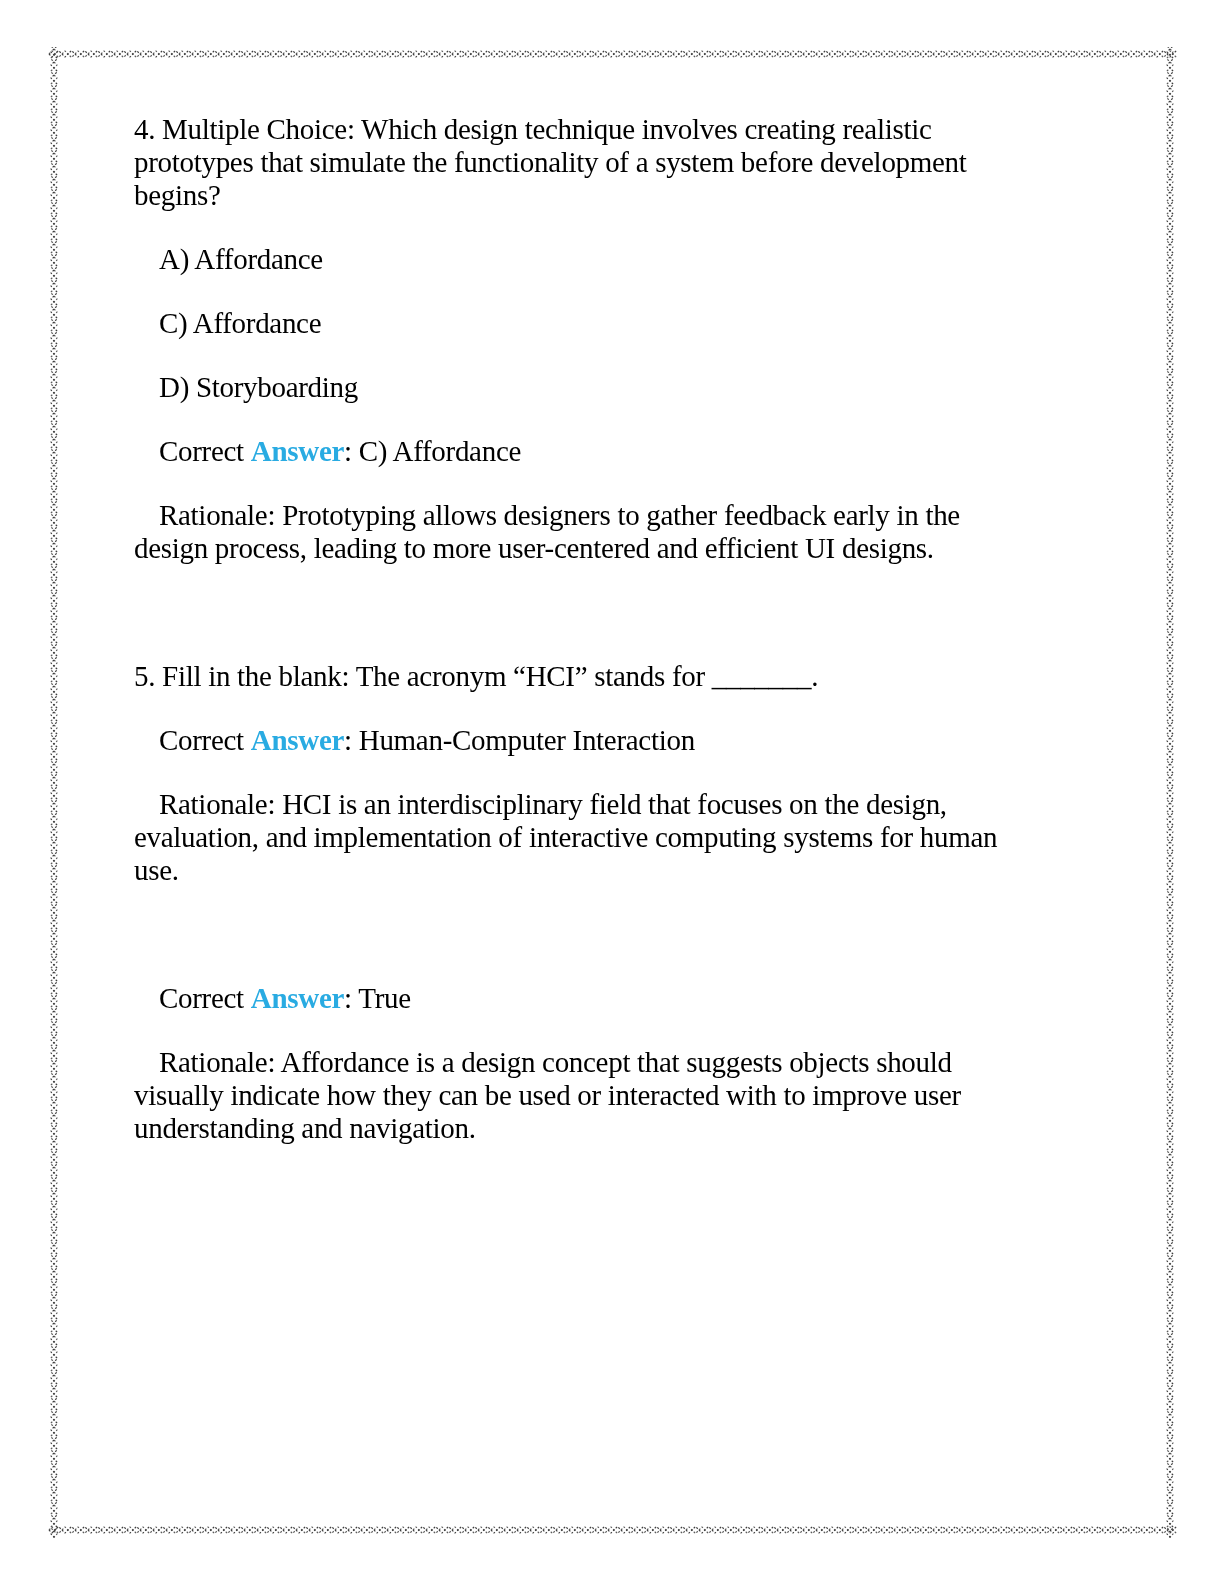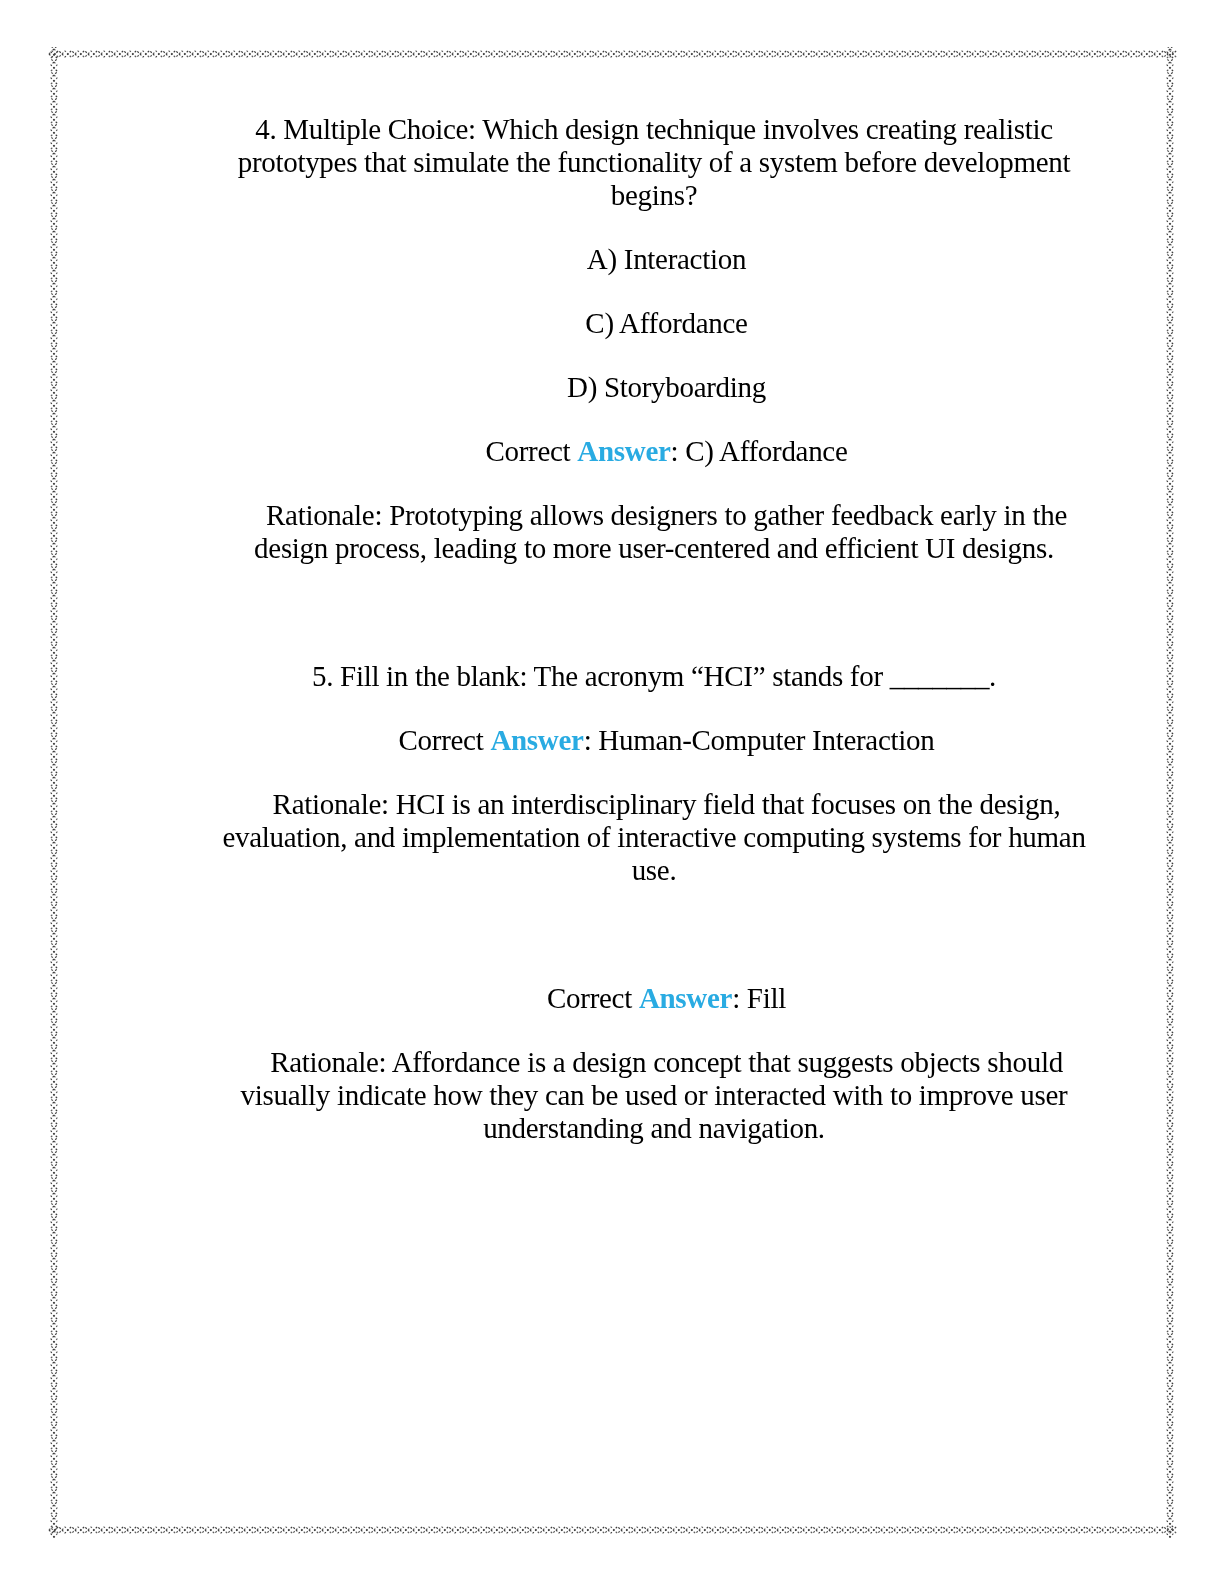--- a/index.html
+++ b/index.html
@@ -31,21 +31,20 @@
     top: 113px;
     width: 1040px;
     font-size: 29px;
     line-height: 33px;
     letter-spacing: -0.3px;
     overflow: visible;
   }
   .para {
     margin: 0 0 31px 0;
     white-space: pre-line;
-    text-align: center;
   }
   .indent {
     text-indent: 25px;
   }
   .answer-label {
     font-weight: bold;
   }
   .block-gap {
     height: 64px;
   }
@@ -71,41 +70,41 @@
     <rect x="48" y="47" width="12" height="1491" fill="url(#zzv)"></rect>
     <rect x="1165" y="47" width="12" height="1491" fill="url(#zzv)"></rect>
   </svg>
 
   <div class="content">
 
     <section>
       <p class="para">4. Multiple Choice: Which design technique involves creating realistic
 prototypes that simulate the functionality of a system before development
 begins?</p>
-      <p class="para indent">A) Interaction</p>
+      <p class="para indent">A) Affordance</p>
       <p class="para indent">C) Affordance</p>
       <p class="para indent">D) Storyboarding</p>
       <p class="para indent"><span>Correct </span><span class="answer-label" style="color: rgb(41, 171, 226);">Answer</span><span>: C) Affordance</span></p>
       <p class="para indent">Rationale: Prototyping allows designers to gather feedback early in the
 design process, leading to more user-centered and efficient UI designs.</p>
     </section>
 
     <div class="block-gap"></div>
 
     <section>
       <p class="para">5. Fill in the blank: The acronym “HCI” stands for _______.</p>
       <p class="para indent"><span>Correct </span><span class="answer-label" style="color: rgb(41, 171, 226);">Answer</span><span>: Human-Computer Interaction</span></p>
       <p class="para indent">Rationale: HCI is an interdisciplinary field that focuses on the design,
 evaluation, and implementation of interactive computing systems for human
 use.</p>
     </section>
 
     <div class="block-gap"></div>
 
     <section>
-      <p class="para indent"><span>Correct </span><span class="answer-label" style="color: rgb(41, 171, 226);">Answer</span><span>: Fill</span></p>
+      <p class="para indent"><span>Correct </span><span class="answer-label" style="color: rgb(41, 171, 226);">Answer</span><span>: True</span></p>
       <p class="para indent">Rationale: Affordance is a design concept that suggests objects should
 visually indicate how they can be used or interacted with to improve user
 understanding and navigation.</p>
     </section>
 
   </div>
 </div>
 
 </body></html>

